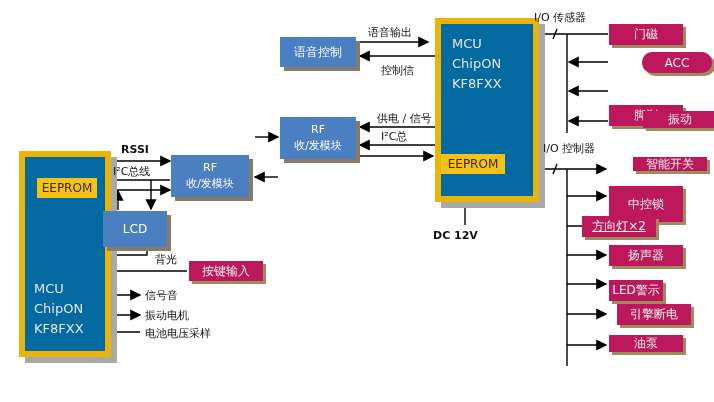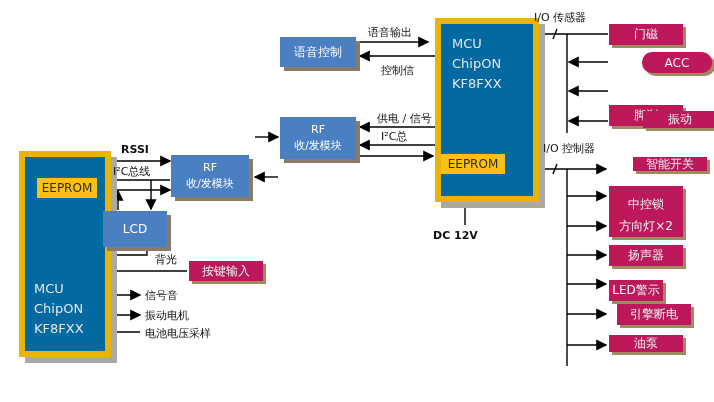--- a/index.html
+++ b/index.html
@@ -127,17 +127,17 @@
 <div class="abs lbl" style="left:534px;top:10px;">I/O 传感器</div>
 <div class="abs lbl" style="left:543px;top:141px;">I/O 控制器</div>
 
 <div class="abs green" style="left:609px;top:24px;width:74px;height:21px;">门磁</div>
 <div class="abs green" style="left:642px;top:52px;width:70px;height:21px;border-radius:10px;">ACC</div>
 <div class="abs green" style="left:609px;top:81px;width:74px;height:21px;margin-top:24px;">脚刹</div>
 <div class="abs green" style="left:643px;top:111px;width:74px;height:17px;">振动</div>
 
 <div class="abs green" style="left:609px;top:157px;width:74px;height:14px;margin-left:24px;">智能开关</div>
 <div class="abs green" style="left:609px;top:186px;width:74px;height:36px;">中控锁</div>
-<div class="abs green" style="left:609px;top:216px;width:74px;height:21px;">方向灯×2</div>
+<div class="abs green" style="left:582px;top:216px;width:74px;height:21px;text-decoration:underline;">方向灯×2</div>
 <div class="abs green" style="left:609px;top:245px;width:74px;height:21px;">扬声器</div>
 <div class="abs green" style="left:609px;top:274px;width:54px;height:21px;margin-top:6px;">LED警示</div>
 <div class="abs green" style="left:609px;top:304px;width:74px;height:21px;margin-left:8px;">引擎断电</div>
 <div class="abs green" style="left:609px;top:335px;width:74px;height:17px;">油泵</div>
 
 </body></html>

